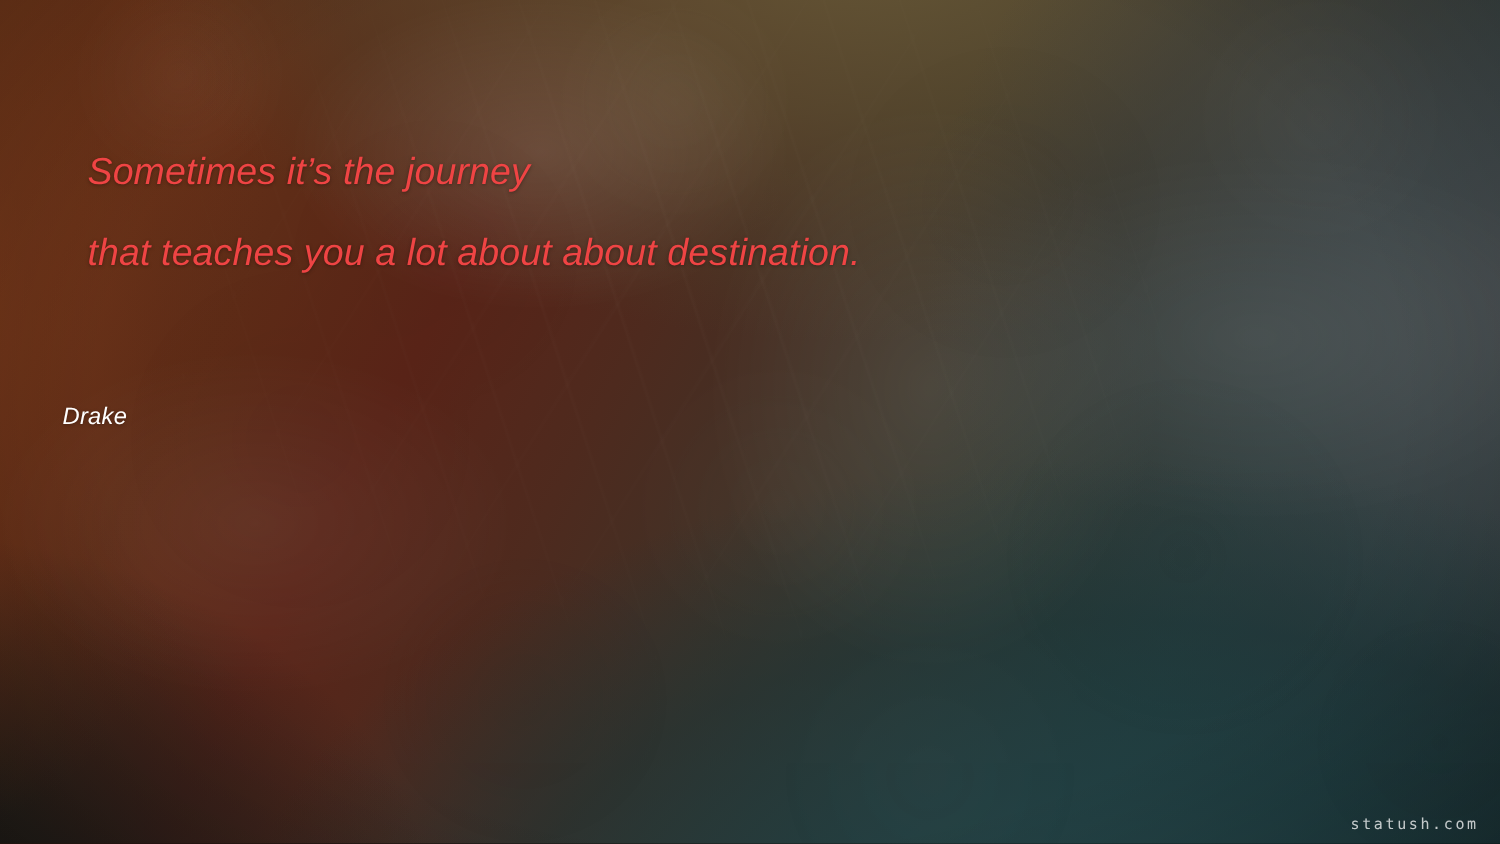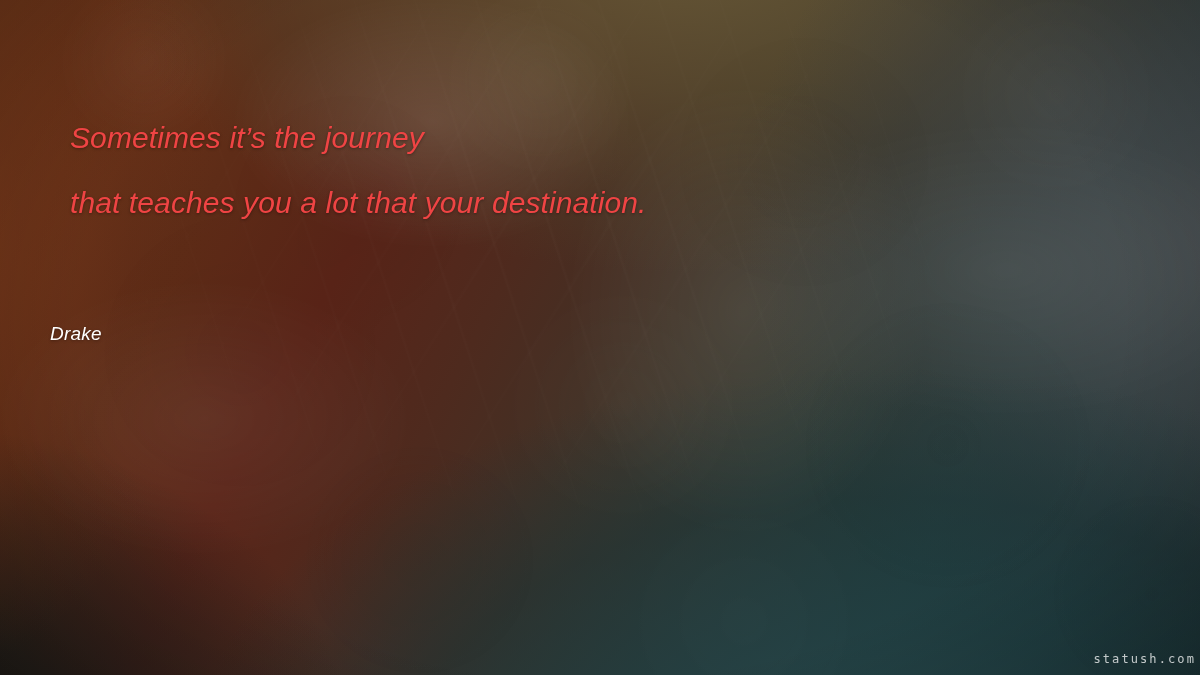--- a/index.html
+++ b/index.html
@@ -189,21 +189,21 @@
     font-weight: 400;
     font-size: 19px;
     line-height: 1;
     letter-spacing: 0.2px;
     white-space: nowrap;
     text-shadow: 0 1px 3px rgba(0,0,0,0.34);
   }
 
   #watermark {
     position: absolute;
-    right: 4px;
+    right: 17px;
     bottom: 10px;
     color: rgba(255,255,255,0.74);
     font-family: "DejaVu Sans Mono", "Liberation Mono", monospace;
     font-size: 12px;
     font-weight: 400;
     letter-spacing: 2.1px;
     line-height: 1;
     white-space: nowrap;
   }
 </style>
@@ -220,20 +220,20 @@
   <div class="bg-layer" id="bg-rust-left"></div>
   <div class="bg-layer" id="bg-smoke-1"></div>
   <div class="bg-layer" id="bg-smoke-2"></div>
   <div class="bg-layer" id="bg-grain"></div>
   <div class="bg-layer" id="bg-vignette"></div>
 
   <div id="content">
 
     <div class="quote-line" id="quote-line-1">Sometimes it’s the journey</div>
 
-    <div class="quote-line" id="quote-line-2">that teaches you a lot that your destination.</div>
+    <div class="quote-line" id="quote-line-2">that teaches you a lot about about destination.</div>
 
     <div id="author">Drake</div>
 
     <div id="watermark">statush.com</div>
 
   </div>
 </div>
 
 </body></html>

